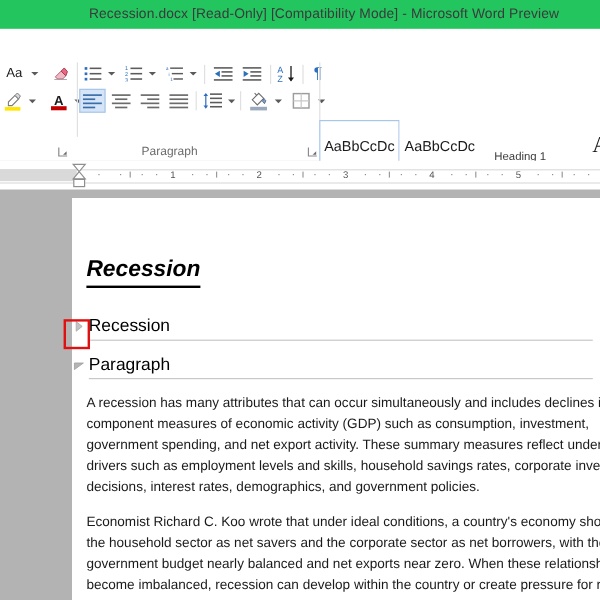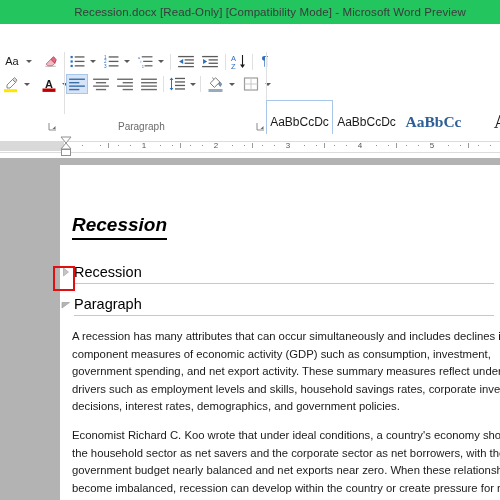--- a/index.html
+++ b/index.html
@@ -491,21 +491,20 @@
     <div class="styles-gallery">
       <div class="style-item active">
         <span class="style-preview">AaBbCcDc</span>
         <span class="style-name">¶ Normal</span>
       </div>
       <div class="style-item">
         <span class="style-preview">AaBbCcDc</span>
         <span class="style-name">¶ No Spac...</span>
       </div>
       <div class="style-item">
-        <span class="style-preview h1">AaBbCс</span>
         <span class="style-name">Heading 1</span>
       </div>
       <div class="style-item">
         <span class="style-preview h2">A</span>
         <span class="style-name">He</span>
       </div>
     </div>
   </div>
 
   <div class="ruler">

